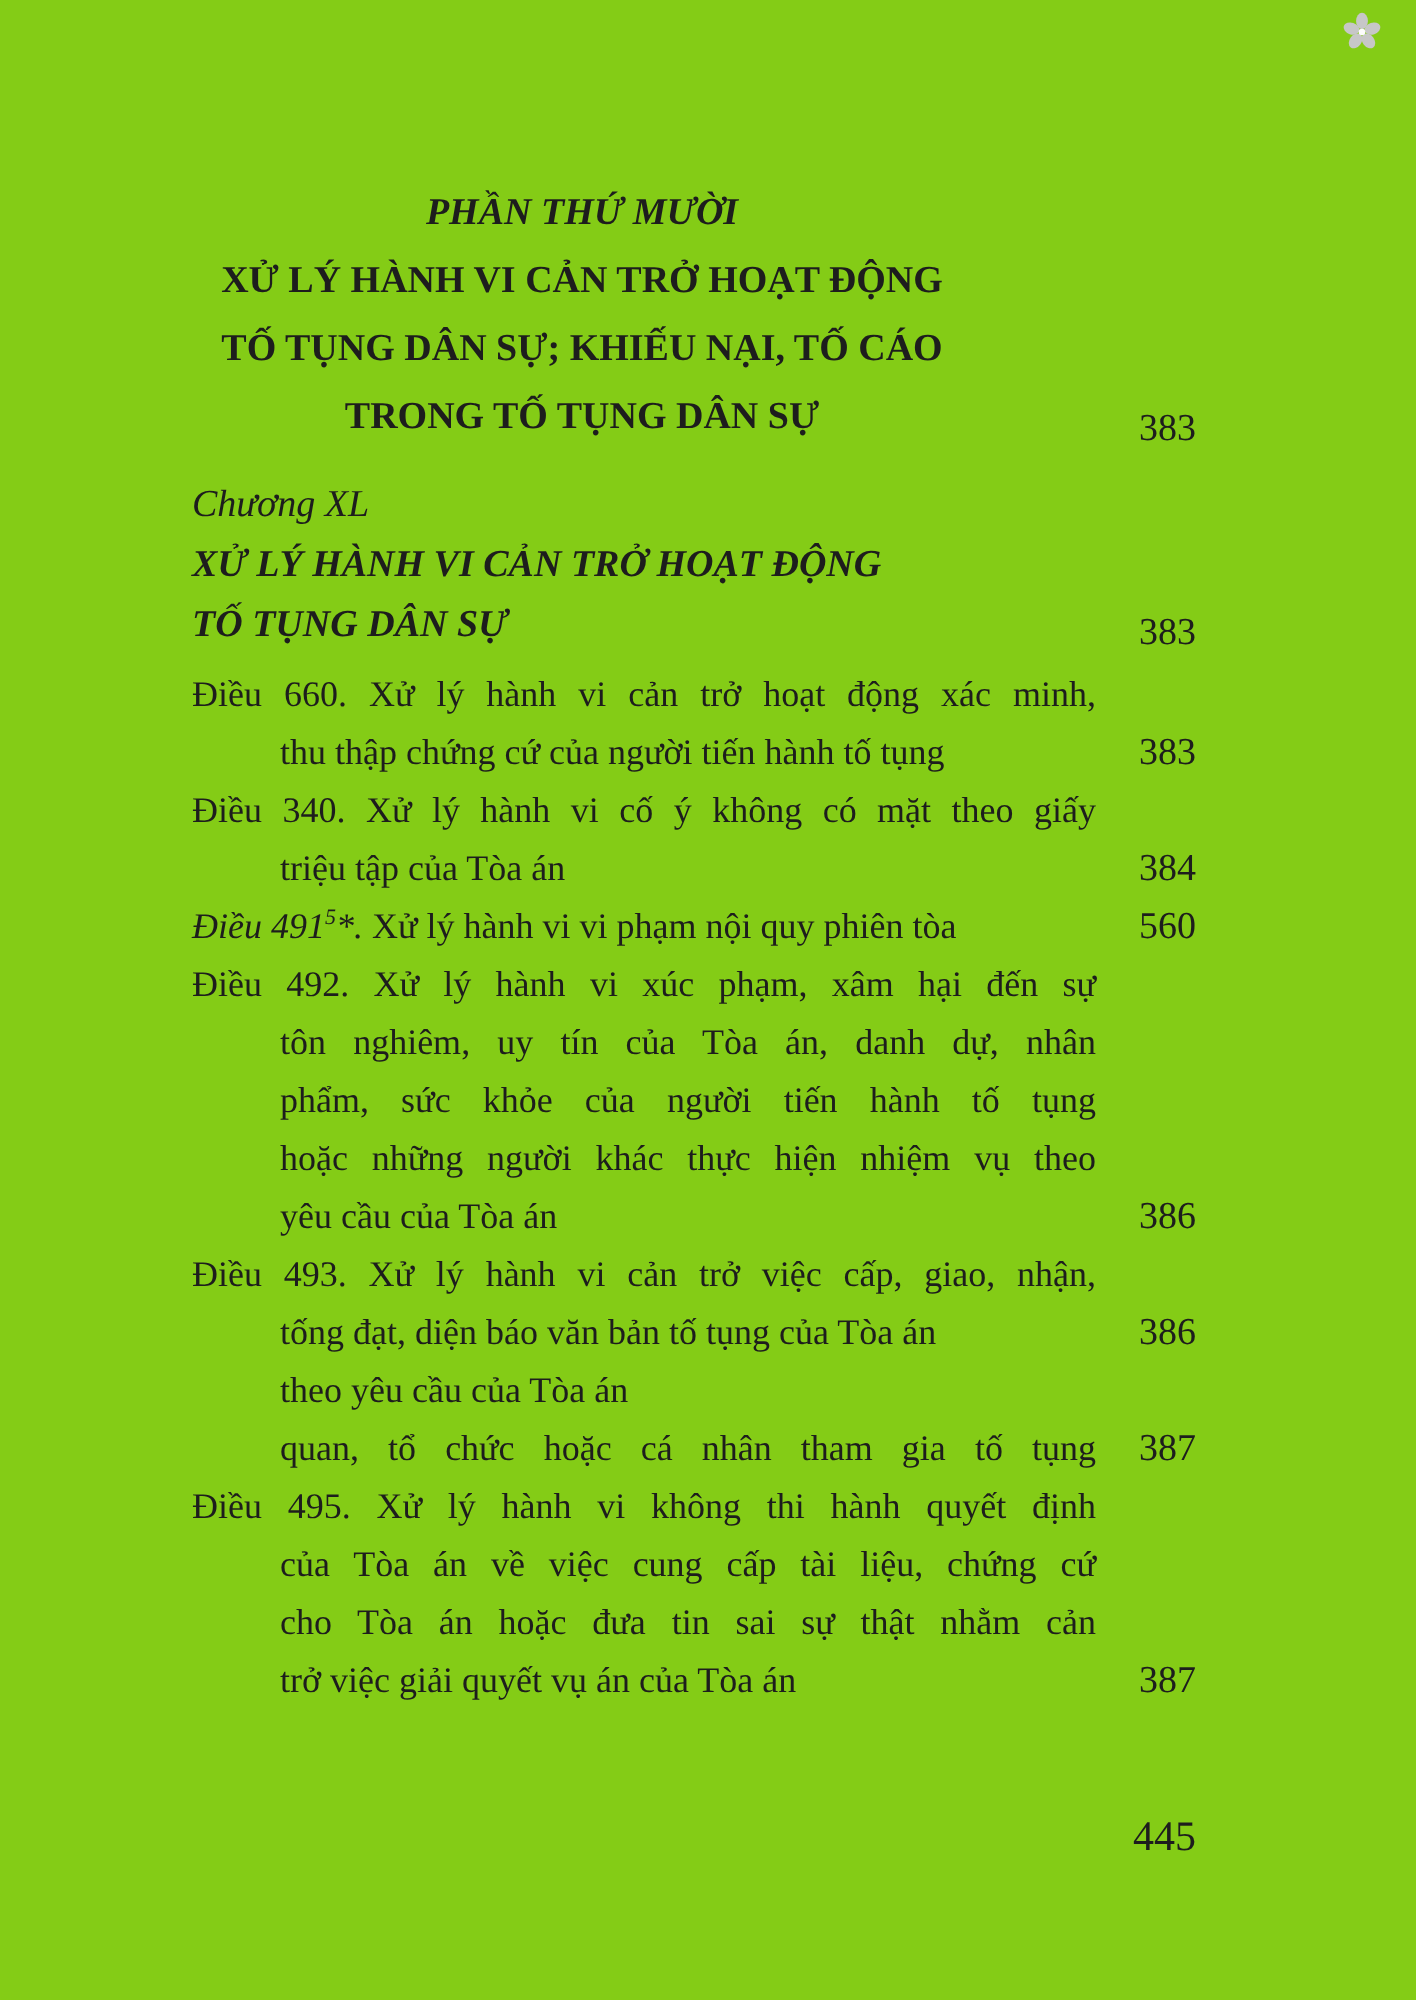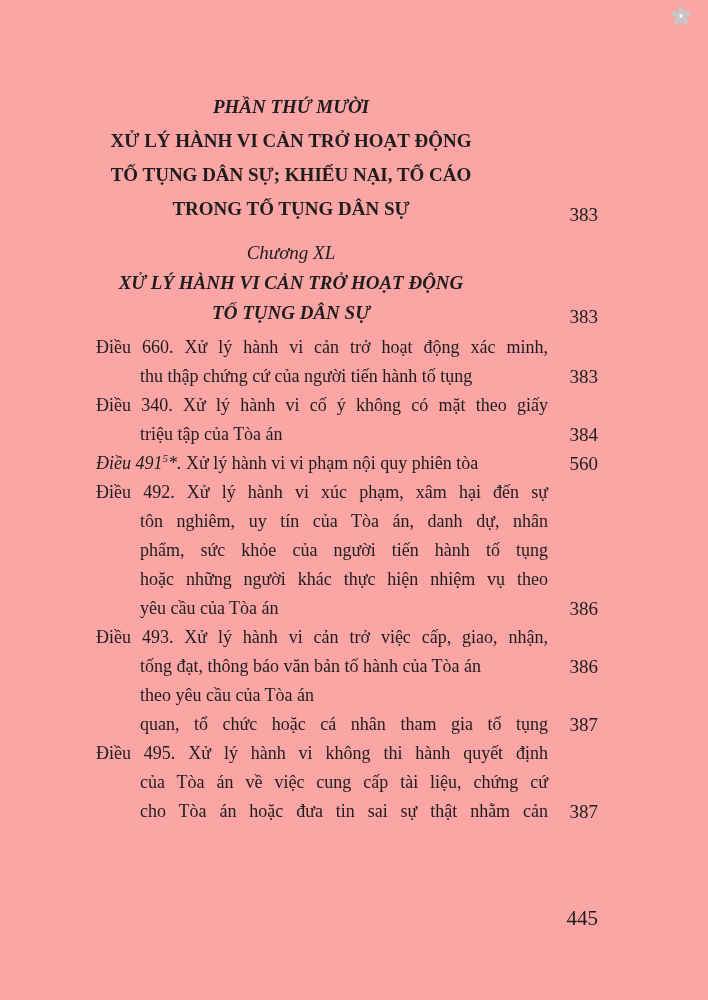--- a/index.html
+++ b/index.html
@@ -1,23 +1,23 @@
 <!DOCTYPE html>
 <html><head>
 <meta charset="utf-8">
 <style>
   html,body{margin:0;padding:0;}
   body{width:708px;height:1000px;background:#ffffff;font-family:"Liberation Serif","DejaVu Serif",serif;}
-  .page{position:absolute;top:0;left:0;width:708px;height:1000px;background:#fca5a5;color:#1d1d1d;overflow:hidden;}
+  .page{position:absolute;top:0;left:0;width:708px;height:1000px;background:#84cc16;color:#1d1d1d;overflow:hidden;}
   .flower{position:absolute;top:5px;right:16px;width:22px;height:22px;}
   .part-block{position:relative;margin:90px 0 0 96px;width:502px;}
   .part-block .hline{width:390px;text-align:center;font-weight:bold;font-size:19px;line-height:34px;white-space:nowrap;}
   .part-label{font-style:italic;}
   .chapter-block{position:relative;margin:12px 0 0 96px;width:502px;}
-  .chapter-block .hline{width:390px;text-align:center;font-size:19px;line-height:30px;white-space:nowrap;font-style:italic;}
+  .chapter-block .hline{width:390px;font-size:19px;line-height:30px;white-space:nowrap;font-style:italic;}
   .chapter-label{font-style:italic;}
   .chapter-title{font-weight:bold;}
   .pagenum{position:absolute;right:0;bottom:0;font-size:19px;font-weight:normal;font-style:normal;line-height:inherit;}
   #entries{position:relative;margin:5px 0 0 96px;width:502px;}
   .entry{position:relative;}
   .entry .line{width:452px;font-size:18px;line-height:29px;}
   .entry .line.cont{padding-left:44px;width:408px;}
   .entry .line.just{text-align:justify;text-align-last:justify;}
   .entry .pagenum{line-height:29px;}
   .lead{font-style:italic;}
@@ -75,31 +75,32 @@
       <div class="entry">
         <div class="line just">Điều 492. Xử lý hành vi xúc phạm, xâm hại đến sự</div>
         <div class="line cont just">tôn nghiêm, uy tín của Tòa án, danh dự, nhân</div>
         <div class="line cont just">phẩm, sức khỏe của người tiến hành tố tụng</div>
         <div class="line cont just">hoặc những người khác thực hiện nhiệm vụ theo</div>
         <div class="line cont">yêu cầu của Tòa án</div>
         <span class="pagenum">386</span>
       </div>
       <div class="entry">
         <div class="line just">Điều 493. Xử lý hành vi cản trở việc cấp, giao, nhận,</div>
-        <div class="line cont">tống đạt, thông báo văn bản tố hành của Tòa án</div>
+        <div class="line cont">tống đạt, diện báo văn bản tố tụng của Tòa án</div>
         <span class="pagenum">386</span>
       </div>
       <div class="entry">
         <div class="line cont">theo yêu cầu của Tòa án</div>
         <div class="line cont just">quan, tổ chức hoặc cá nhân tham gia tố tụng</div>
         <span class="pagenum">387</span>
       </div>
       <div class="entry">
         <div class="line just">Điều 495. Xử lý hành vi không thi hành quyết định</div>
         <div class="line cont just">của Tòa án về việc cung cấp tài liệu, chứng cứ</div>
         <div class="line cont just">cho Tòa án hoặc đưa tin sai sự thật nhằm cản</div>
+        <div class="line cont">trở việc giải quyết vụ án của Tòa án</div>
         <span class="pagenum">387</span>
       </div>
     </div>
 
   <div class="footer">445</div>
 
 </div>
 
 </body></html>

